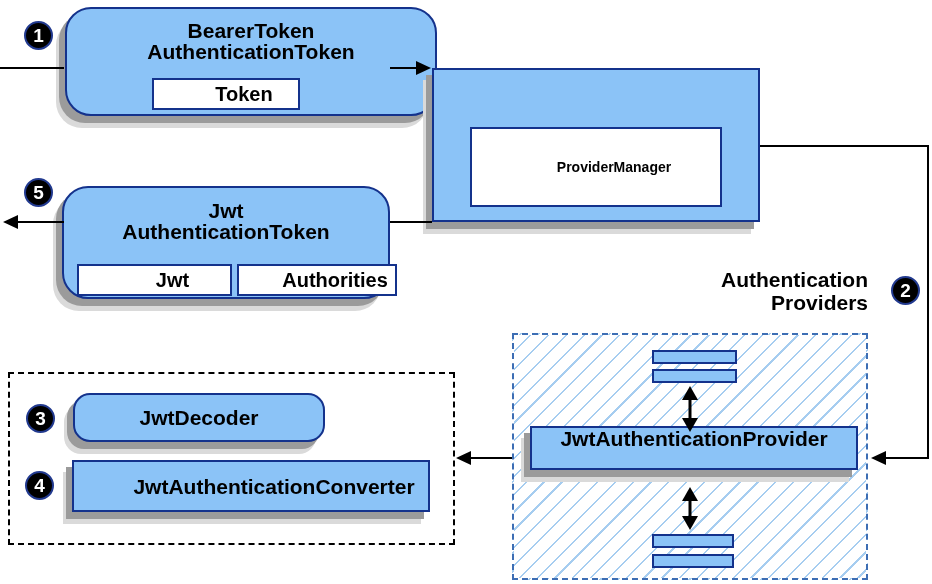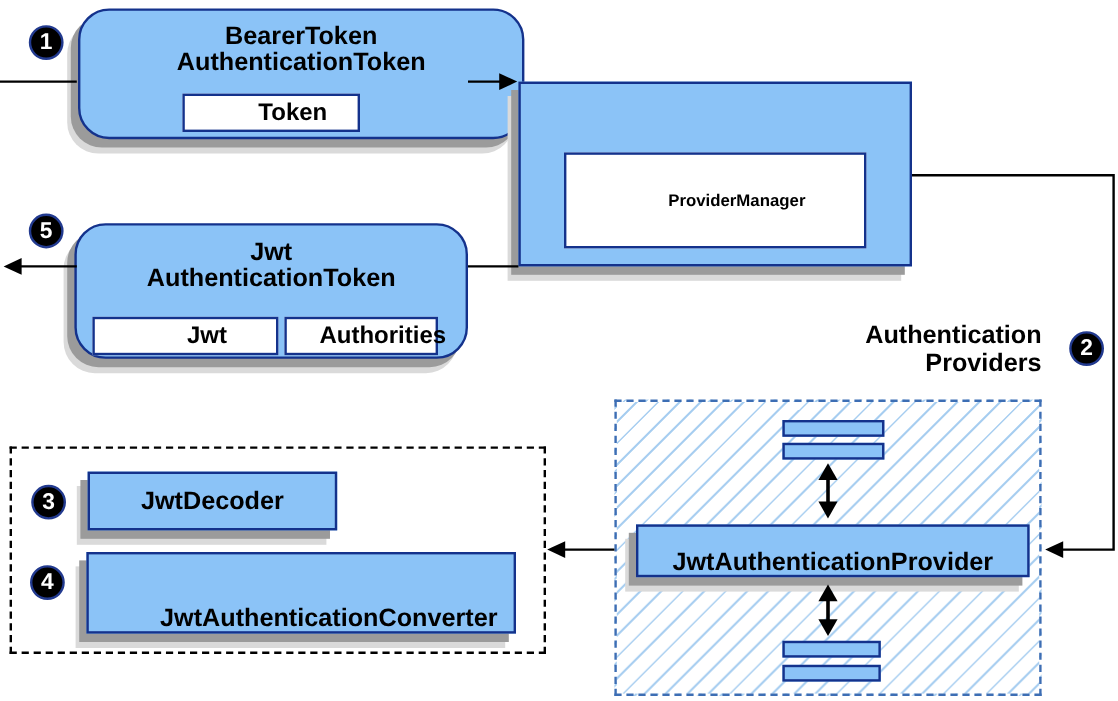--- a/index.html
+++ b/index.html
@@ -93,45 +93,45 @@
       <span>ProviderManager</span>
     </div>
   </div>
 
   <div class="node rounded" style="left:62px;top:159px;width:328px;height:113px;margin-top:27px;">
     <div class="title" style="margin-top:12px;">Jwt</div>
     <div class="title">AuthenticationToken</div>
     <div class="inner-box hatch" style="left:13px;top:76px;width:155px;height:32px;">
       <span>Jwt</span>
     </div>
-    <div class="inner-box" style="left:173px;top:76px;width:128px;height:32px;">
+    <div class="inner-box" style="left:173px;top:76px;width:160px;height:32px;">
       <span>Authorities</span>
     </div>
   </div>
 
   <div class="free-label" style="left:512px;top:268px;width:356px;">
     <div>Authentication</div>
     <div>Providers</div>
   </div>
 
   <div class="bar" style="left:652px;top:350px;width:85px;height:14px;"></div>
   <div class="bar" style="left:652px;top:369px;width:85px;height:14px;"></div>
 
-  <div class="node" style="left:530px;top:437px;width:328px;height:44px;display:flex;align-items:flex-end;justify-content:center;">
+  <div class="node" style="left:530px;top:426px;width:328px;height:44px;display:flex;align-items:flex-start;justify-content:center;">
     <span class="title">JwtAuthenticationProvider</span>
   </div>
 
   <div class="bar" style="left:652px;top:534px;width:82px;height:14px;"></div>
   <div class="bar" style="left:652px;top:554px;width:82px;height:14px;"></div>
 
-  <div class="node" style="left:73px;top:393px;width:208px;height:49px;display:flex;align-items:center;justify-content:center;">
+  <div class="node" style="left:73px;top:393px;width:252px;height:49px;display:flex;align-items:center;justify-content:center;border-radius:17px;">
     <span class="title">JwtDecoder</span>
   </div>
 
-  <div class="node" style="left:72px;top:460px;width:358px;height:68px;display:flex;align-items:flex-end;justify-content:center;padding-left:46px;">
+  <div class="node" style="left:72px;top:460px;width:358px;height:52px;display:flex;align-items:center;justify-content:center;padding-left:46px;">
     <span class="title">JwtAuthenticationConverter</span>
   </div>
 
   <div class="badge" style="left:24px;top:21px;">1</div>
   <div class="badge" style="left:891px;top:276px;">2</div>
   <div class="badge" style="left:26px;top:404px;">3</div>
   <div class="badge" style="left:25px;top:471px;">4</div>
   <div class="badge" style="left:24px;top:178px;">5</div>
 
   <svg class="wires" width="932" height="584" viewBox="0 0 932 584">

